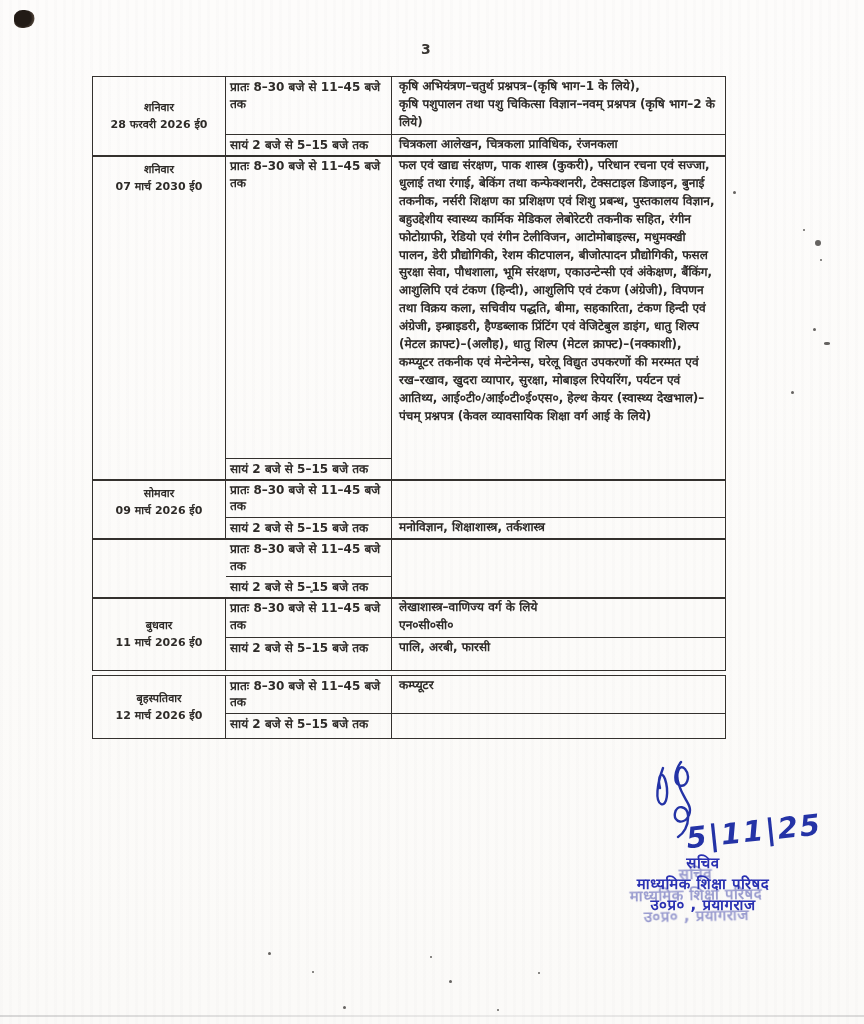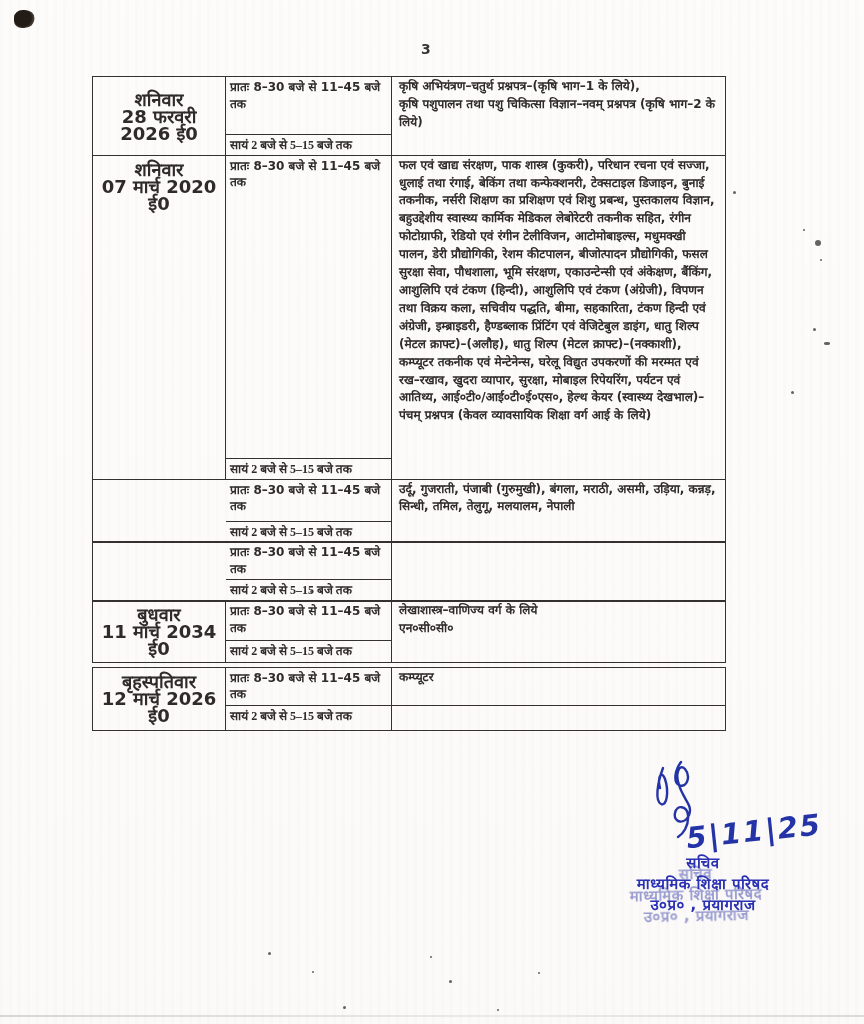--- a/index.html
+++ b/index.html
@@ -30,27 +30,27 @@
     border:1.6px solid #34312e;
     margin-top:-1.6px;
     box-sizing:border-box;
   }
   .block:first-child{margin-top:0;}
   .block.gap-before{margin-top:4px;}
   .cell{box-sizing:border-box;}
   .day{
     grid-column:1;grid-row:1/3;border-right:1.6px solid #34312e;
     display:flex;flex-direction:column;align-items:center;text-align:center;
-    font-size:18px;font-weight:700;line-height:17px;padding:3px 2px;
+    font-size:11px;font-weight:700;line-height:17px;padding:3px 2px;
   }
   .day.vc{justify-content:center;}
   .day.vt{justify-content:flex-start;padding-top:5px;}
   .tm{grid-column:2;grid-row:1;border-right:1.6px solid #34312e;}
   .sm{grid-column:3;grid-row:1;}
-  .te{grid-column:2;grid-row:2;border-top:1.6px solid #34312e;border-right:1.6px solid #34312e;font-family:Liberation Serif, serif;}
+  .te{grid-column:2;grid-row:2;border-top:1.6px solid #34312e;border-right:1.6px solid #34312e;}
   .se{grid-column:3;grid-row:2;border-top:1.6px solid #34312e;}
   .time{font-size:12px;font-weight:700;line-height:16.5px;text-align:left;padding:2px 4px;}
   .subj{font-size:12px;font-weight:700;line-height:17.9px;padding:1px 7px 2px;white-space:pre-line;}
   
   .r1 .sm{min-height:47px}  .r1 .se{min-height:17px}
   .r2 .sm{min-height:302px} .r2 .se{min-height:17px}
   .r3 .sm{min-height:41px}  .r3 .se{min-height:17px}
   .r4 .sm{min-height:67px}  .r4 .se{min-height:30px}
   .r5 .sm{min-height:29px}  .r5 .se{min-height:33px}
   .r6 .sm{min-height:27px}  .r6 .se{min-height:25px}
@@ -79,52 +79,58 @@
 
     <div class="block r1">
       <div class="cell day vc">
         <div>शनिवार</div>
         <div>28 फरवरी 2026 ई0</div>
       </div>
       <div class="cell tm time">प्रातः 8–30 बजे से 11–45 बजे तक</div>
       <div class="cell sm subj">कृषि अभियंत्रण–चतुर्थ प्रश्नपत्र–(कृषि भाग–1 के लिये),
 कृषि पशुपालन तथा पशु चिकित्सा विज्ञान–नवम् प्रश्नपत्र (कृषि भाग–2 के लिये)</div>
       <div class="cell te time">सायं 2 बजे से 5–15 बजे तक</div>
+      <div class="cell se subj">चित्रकला आलेखन, चित्रकला प्राविधिक, रंजनकला</div>
     </div>
 
     <div class="block r2">
       <div class="cell day vt">
         <div>शनिवार</div>
-        <div>07 मार्च 2020 ई0</div>
+        <div>07 मार्च 2030 ई0</div>
       </div>
       <div class="cell tm time">प्रातः 8–30 बजे से 11–45 बजे तक</div>
       <div class="cell sm subj">फल एवं खाद्य संरक्षण, पाक शास्त्र (कुकरी), परिधान रचना एवं सज्जा, धुलाई तथा रंगाई, बेकिंग तथा कन्फेक्शनरी, टेक्सटाइल डिजाइन, बुनाई तकनीक, नर्सरी शिक्षण का प्रशिक्षण एवं शिशु प्रबन्ध, पुस्तकालय विज्ञान, बहुउद्देशीय स्वास्थ्य कार्मिक मेडिकल लेबोरेटरी तकनीक सहित, रंगीन फोटोग्राफी, रेडियो एवं रंगीन टेलीविजन, आटोमोबाइल्स, मधुमक्खी पालन, डेरी प्रौद्योगिकी, रेशम कीटपालन, बीजोत्पादन प्रौद्योगिकी, फसल सुरक्षा सेवा, पौधशाला, भूमि संरक्षण, एकाउन्टेन्सी एवं अंकेक्षण, बैंकिंग, आशुलिपि एवं टंकण (हिन्दी), आशुलिपि एवं टंकण (अंग्रेजी), विपणन तथा विक्रय कला, सचिवीय पद्धति, बीमा, सहकारिता, टंकण हिन्दी एवं अंग्रेजी, इम्ब्राइडरी, हैण्डब्लाक प्रिंटिंग एवं वेजिटेबुल डाइंग, धातु शिल्प (मेटल क्राफ्ट)–(अलौह), धातु शिल्प (मेटल क्राफ्ट)–(नक्काशी), कम्प्यूटर तकनीक एवं मेन्टेनेन्स, घरेलू विद्युत उपकरणों की मरम्मत एवं रख–रखाव, खुदरा व्यापार, सुरक्षा, मोबाइल रिपेयरिंग, पर्यटन एवं आतिथ्य, आई०टी०/आई०टी०ई०एस०, हेल्थ केयर (स्वास्थ्य देखभाल)–पंचम् प्रश्नपत्र (केवल व्यावसायिक शिक्षा वर्ग आई के लिये)</div>
       <div class="cell te time">सायं 2 बजे से 5–15 बजे तक</div>
     </div>
 
     <div class="block r3">
+      <div class="cell day vt">
+        <div>सोमवार</div>
+        <div>09 मार्च 2026 ई0</div>
+      </div>
       <div class="cell tm time">प्रातः 8–30 बजे से 11–45 बजे तक</div>
-      <div class="cell sm subj">उर्दू, गुजराती, पंजाबी (गुरुमुखी), बंगला, मराठी, असमी, उड़िया, कन्नड़, सिन्धी, तमिल, तेलुगू, मलयालम, नेपाली</div>
       <div class="cell te time">सायं 2 बजे से 5–15 बजे तक</div>
+      <div class="cell se subj">मनोविज्ञान, शिक्षाशास्त्र, तर्कशास्त्र</div>
     </div>
 
     <div class="block r4">
       <div class="cell tm time">प्रातः 8–30 बजे से 11–45 बजे तक</div>
       <div class="cell te time">सायं 2 बजे से 5–15 बजे तक</div>
     </div>
 
     <div class="block r5">
       <div class="cell day vc">
         <div>बुधवार</div>
-        <div>11 मार्च 2034 ई0</div>
+        <div>11 मार्च 2026 ई0</div>
       </div>
       <div class="cell tm time">प्रातः 8–30 बजे से 11–45 बजे तक</div>
       <div class="cell sm subj">लेखाशास्त्र–वाणिज्य वर्ग के लिये
 एन०सी०सी०</div>
       <div class="cell te time">सायं 2 बजे से 5–15 बजे तक</div>
+      <div class="cell se subj">पालि, अरबी, फारसी</div>
     </div>
 
     <div class="block r6 gap-before">
       <div class="cell day vc">
         <div>बृहस्पतिवार</div>
         <div>12 मार्च 2026 ई0</div>
       </div>
       <div class="cell tm time">प्रातः 8–30 बजे से 11–45 बजे तक</div>
       <div class="cell sm subj">कम्प्यूटर</div>
       <div class="cell te time">सायं 2 बजे से 5–15 बजे तक</div>

